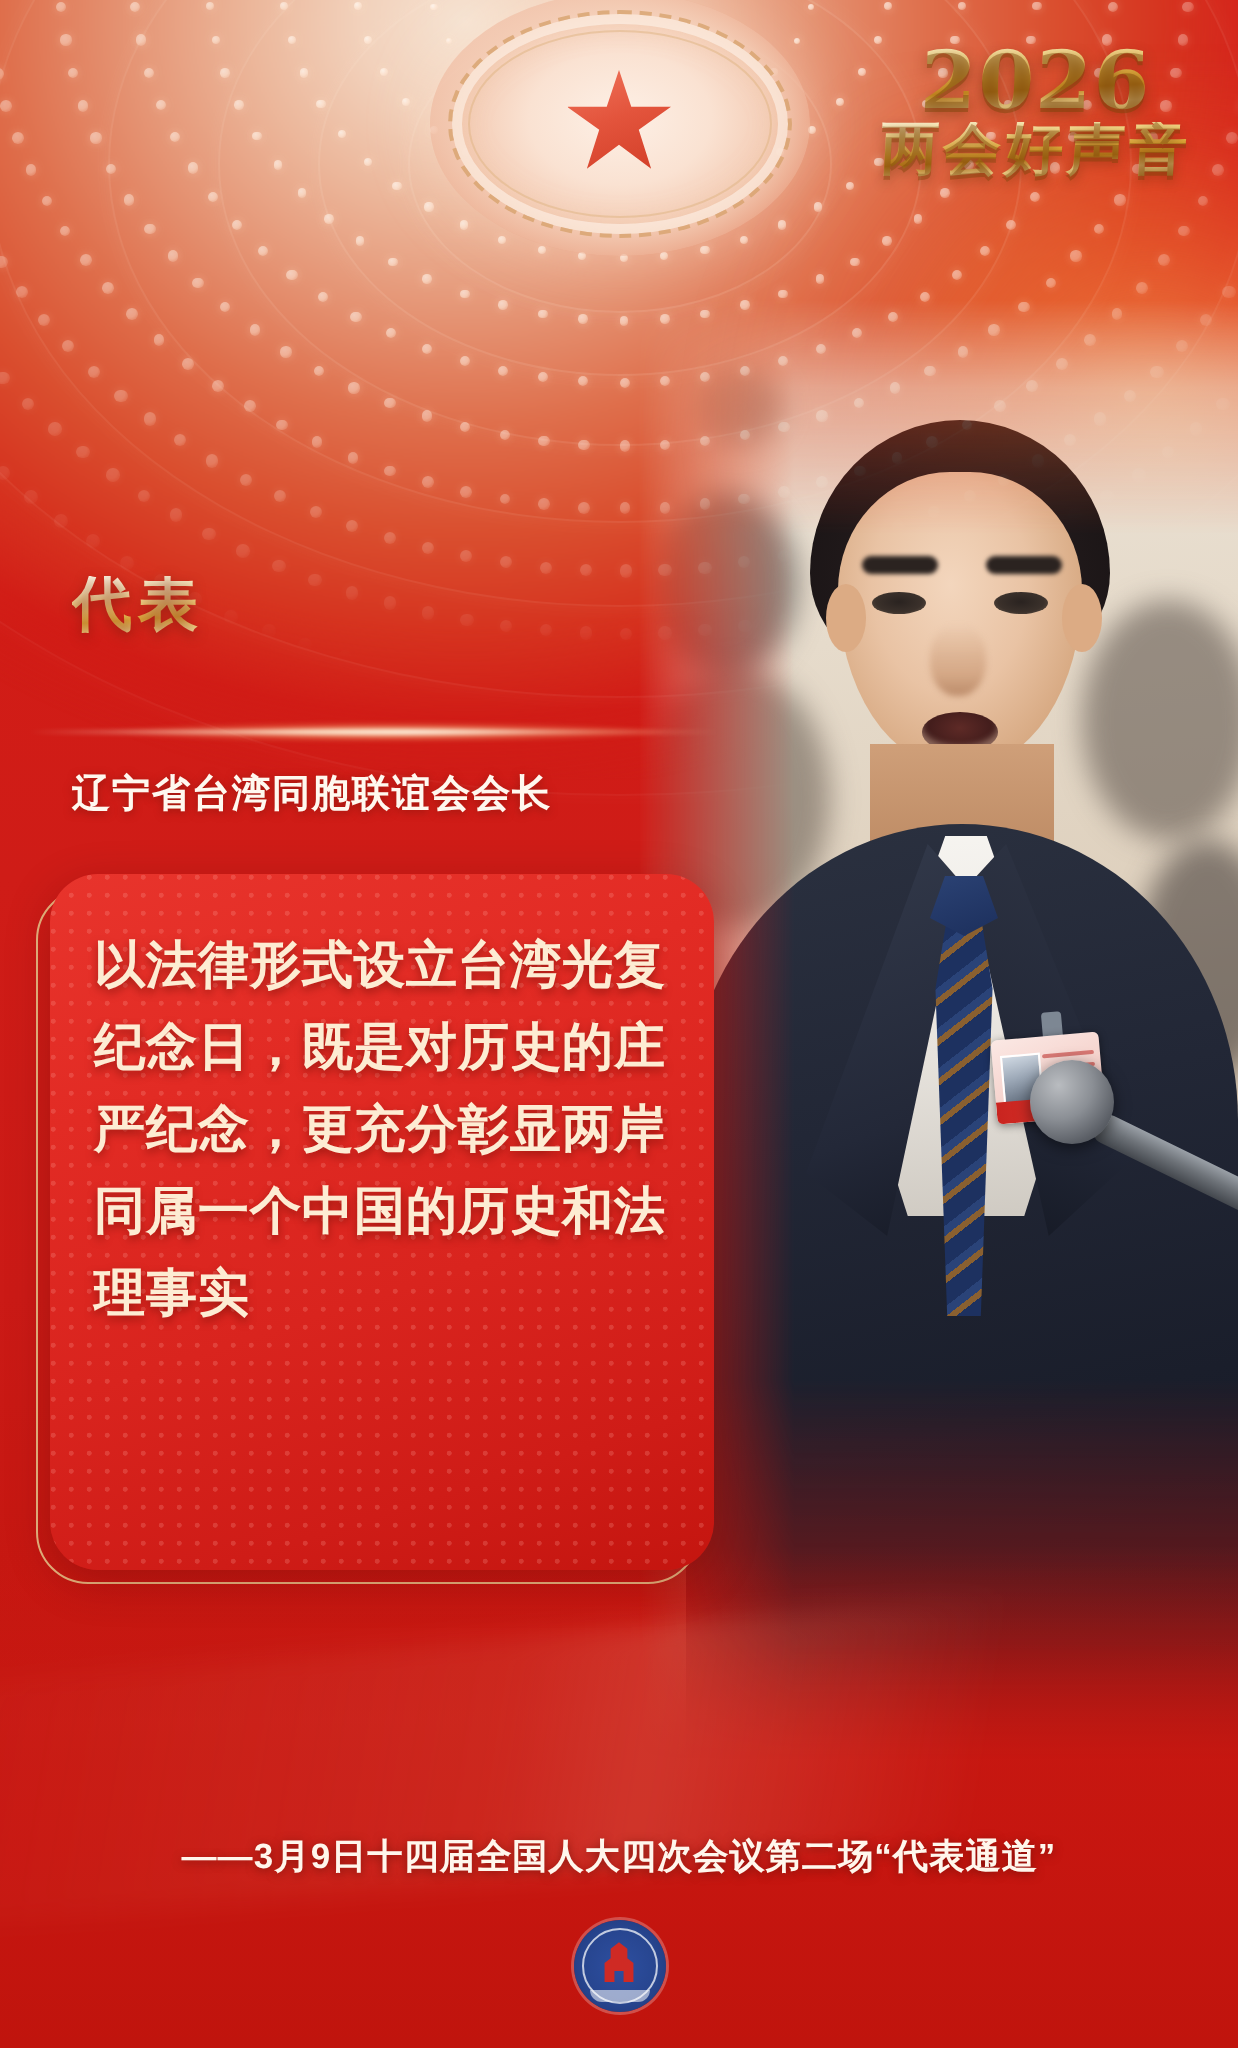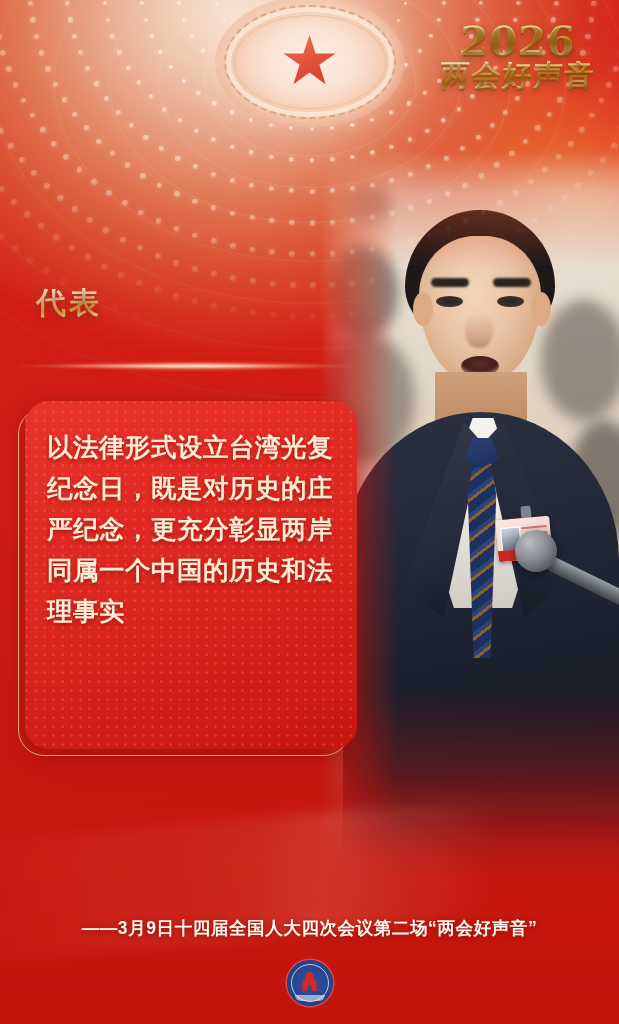--- a/index.html
+++ b/index.html
@@ -211,21 +211,21 @@
     content:"";position:absolute;left:0;right:0;top:5px;height:1.5px;
     background:linear-gradient(90deg,rgba(255,240,210,0) 0%,rgba(255,246,224,.9) 40%,rgba(255,250,236,1) 55%,rgba(255,230,190,.35) 82%,rgba(255,220,180,0) 100%);
   }
   .sp-org{
     position:absolute;left:0;top:96px;white-space:nowrap;
     font-size:19px;font-weight:bold;letter-spacing:1px;color:#fff8ef;
     text-shadow:0 1px 4px rgba(120,20,10,.6);
   }
 
   
-  .quotewrap{position:absolute;left:18px;top:408px;width:332px;height:348px;z-index:9;}
+  .quotewrap{position:absolute;left:18px;top:444px;width:332px;height:348px;z-index:9;}
   .qborder{
     position:absolute;left:0;top:0;right:0;bottom:0;
     border:1.6px solid rgba(236,200,140,.92);
     border-radius:26px;
   }
   .qbox{
     position:absolute;left:7px;top:-7px;right:-7px;bottom:7px;
     border-radius:24px;
     background:
       radial-gradient(circle at 1.6px 1.6px, rgba(255,170,160,.22) 1.1px, rgba(255,255,255,0) 1.4px) 0 0/9px 9px,
@@ -660,30 +660,31 @@
   <div class="logo">
     <div class="yr">2026</div>
     <div class="sub">两会好声音</div>
   </div>
 
   <div class="nameblock">
     <div class="nameline">
       <span class="sp-role">代表</span>
     </div>
     <div class="streak"></div>
+    <div class="sp-org">辽宁省台湾同胞联谊会会长</div>
   </div>
 
   <div class="quotewrap">
     <div class="qborder"></div>
     <div class="qbox">
       <div class="qtext">以法律形式设立台湾光复纪念日，既是对历史的庄严纪念，更充分彰显两岸同属一个中国的历史和法理事实</div>
     </div>
   </div>
 
-  <div class="footer">——3月9日十四届全国人大四次会议第二场“两会好声音”</div>
+  <div class="footer">——3月9日十四届全国人大四次会议第二场“代表通道”</div>
 
   <div class="emblem">
     <div class="ering"></div>
     <div class="ecore"></div>
     <div class="earc"></div>
   </div>
 
 </div>
 
 </body></html>

